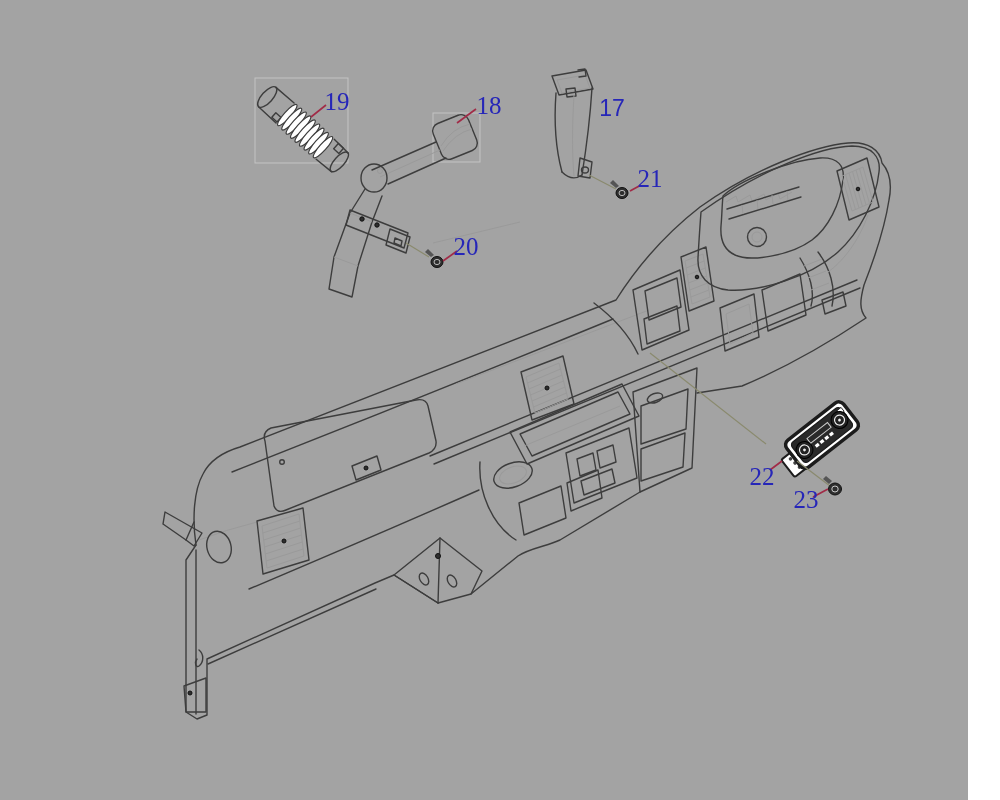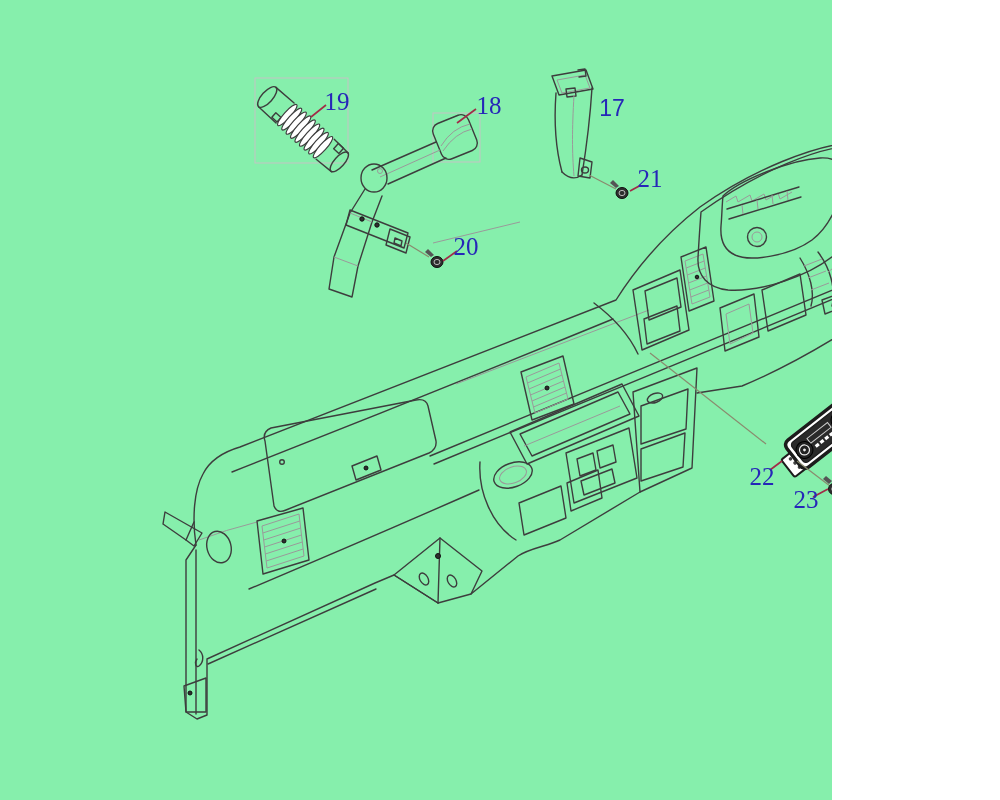--- a/index.html
+++ b/index.html
@@ -1,16 +1,16 @@
 <!DOCTYPE html>
 <html><head>
 <meta charset="utf-8">
 <style>
   html,body{margin:0;padding:0;background:#ffffff;}
-  .stage{position:relative;width:832px;height:800px;background:#86efac;overflow:hidden;
+  .stage{position:relative;width:968px;height:800px;background:#a3a3a3;overflow:hidden;
          font-family:"Liberation Serif", serif;}
   svg{position:absolute;left:0;top:0;}
   .art{stroke:#3d3d3d;stroke-width:1.4;fill:none;stroke-linejoin:round;stroke-linecap:round;}
   .art-light{stroke:#9a9a9a;stroke-width:1;fill:none;}
   .axis{stroke:#8a8a6e;stroke-width:1.2;fill:none;}
   .leader{stroke:#a12b47;stroke-width:1.7;fill:none;}
   .hbox{stroke:#c4c4c4;stroke-width:1;fill:none;}
   .callout-text{fill:#2626b8;font-size:25px;font-family:"Liberation Serif", serif;}
   .callout-sans{fill:#2626b8;font-size:23px;font-family:"Liberation Sans", sans-serif;}
   .rib{fill:#ffffff;stroke:#3d3d3d;stroke-width:1.2;}

